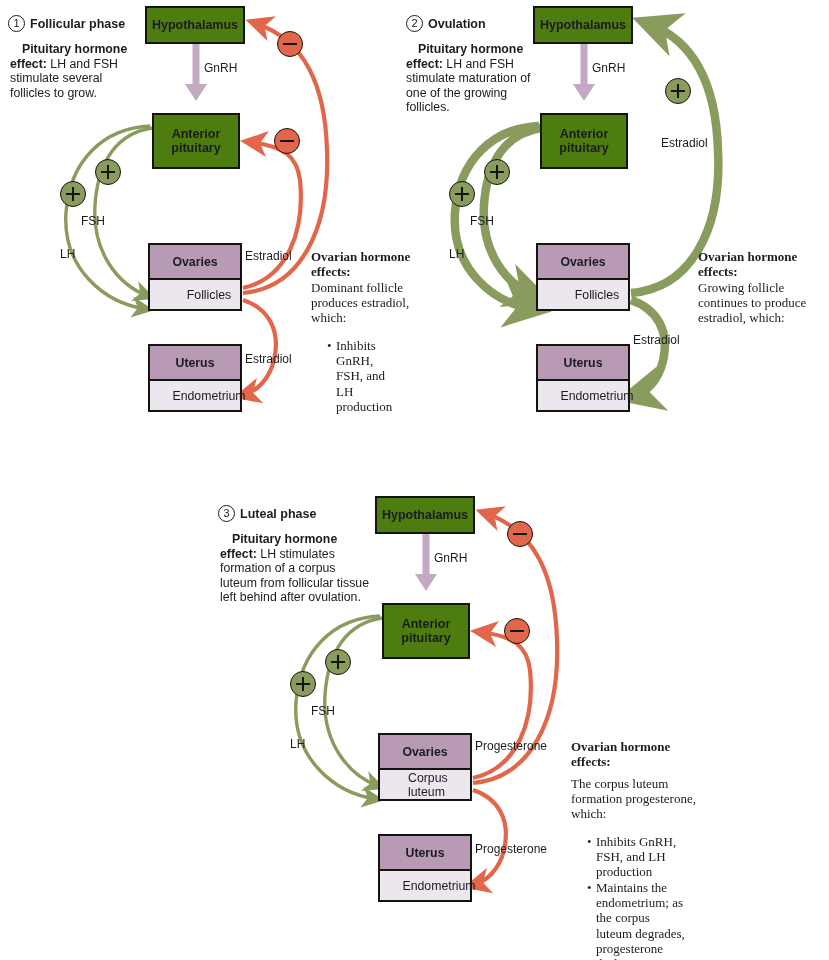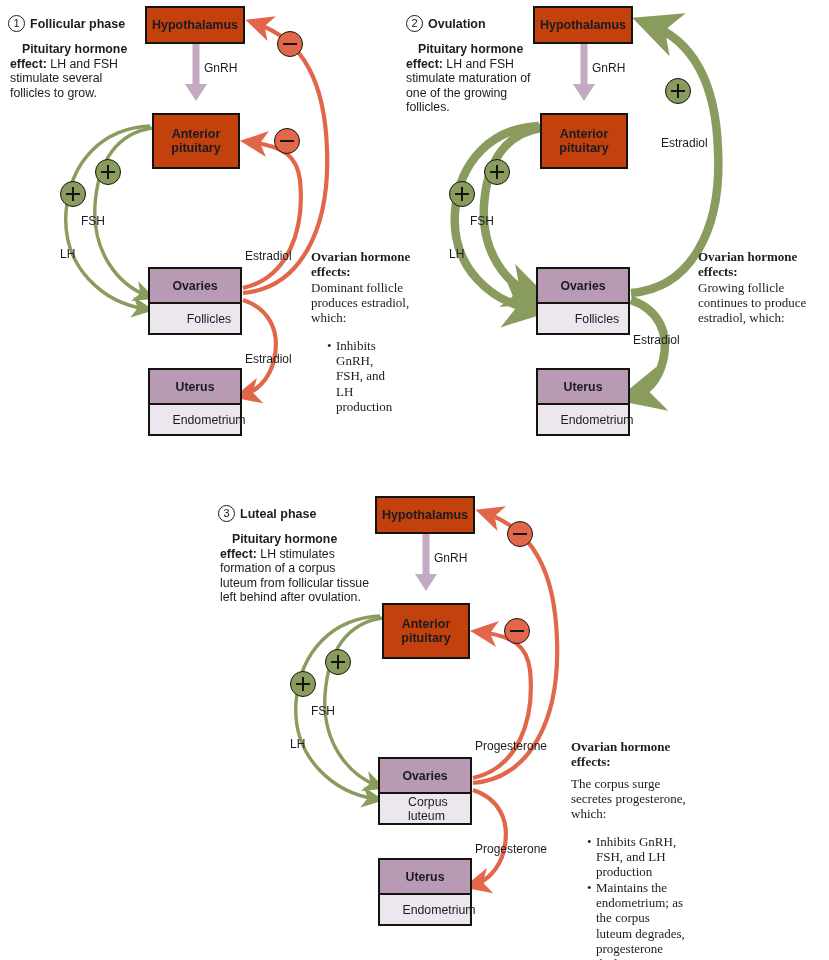--- a/index.html
+++ b/index.html
@@ -81,30 +81,30 @@
     top: 0;
   }
 
   
   .box {
     position: absolute;
     border: 2px solid #14140f;
     box-sizing: border-box;
   }
   .box-green {
-    background: #c2410c;
+    background: #4d7c0f;
     display: flex;
     align-items: center;
     justify-content: center;
     text-align: center;
     font-size: 12.5px;
     font-weight: bold;
     line-height: 1.12;
   }
-  .box-split { background: #ece6ef; display: flex; flex-direction: column; margin-top: 24px; }
+  .box-split { background: #ece6ef; display: flex; flex-direction: column; }
   .box-split .hdr {
     background: #b99ab5;
     border-bottom: 2px solid #14140f;
     display: flex;
     align-items: center;
     justify-content: center;
     font-size: 12.3px;
     font-weight: bold;
     flex: none;
   }
@@ -366,19 +366,19 @@
     <span class="bar-h"></span>
       <span class="bar-v"></span>
   </div>
   <div class="sign plus" style="left:90px; top:191px;">
     <span class="bar-h"></span>
       <span class="bar-v"></span>
   </div>
 
   <div class="effects" style="left:371px; top:259px; width:130px;">
     <div class="eff-title">Ovarian hormone effects:</div>
-    <div style="margin-top:6px;">The corpus surge secretes progesterone, which:</div>
+    <div style="margin-top:6px;">The corpus luteum formation progesterone, which:</div>
     <ul>
       <li>Inhibits GnRH, FSH, and LH production</li>
       <li>Maintains the endometrium; as the corpus luteum degrades, progesterone declines, initiating sloughing of the stratum functionalis</li>
     </ul>
   </div>
 </div>
 
 </body></html>

